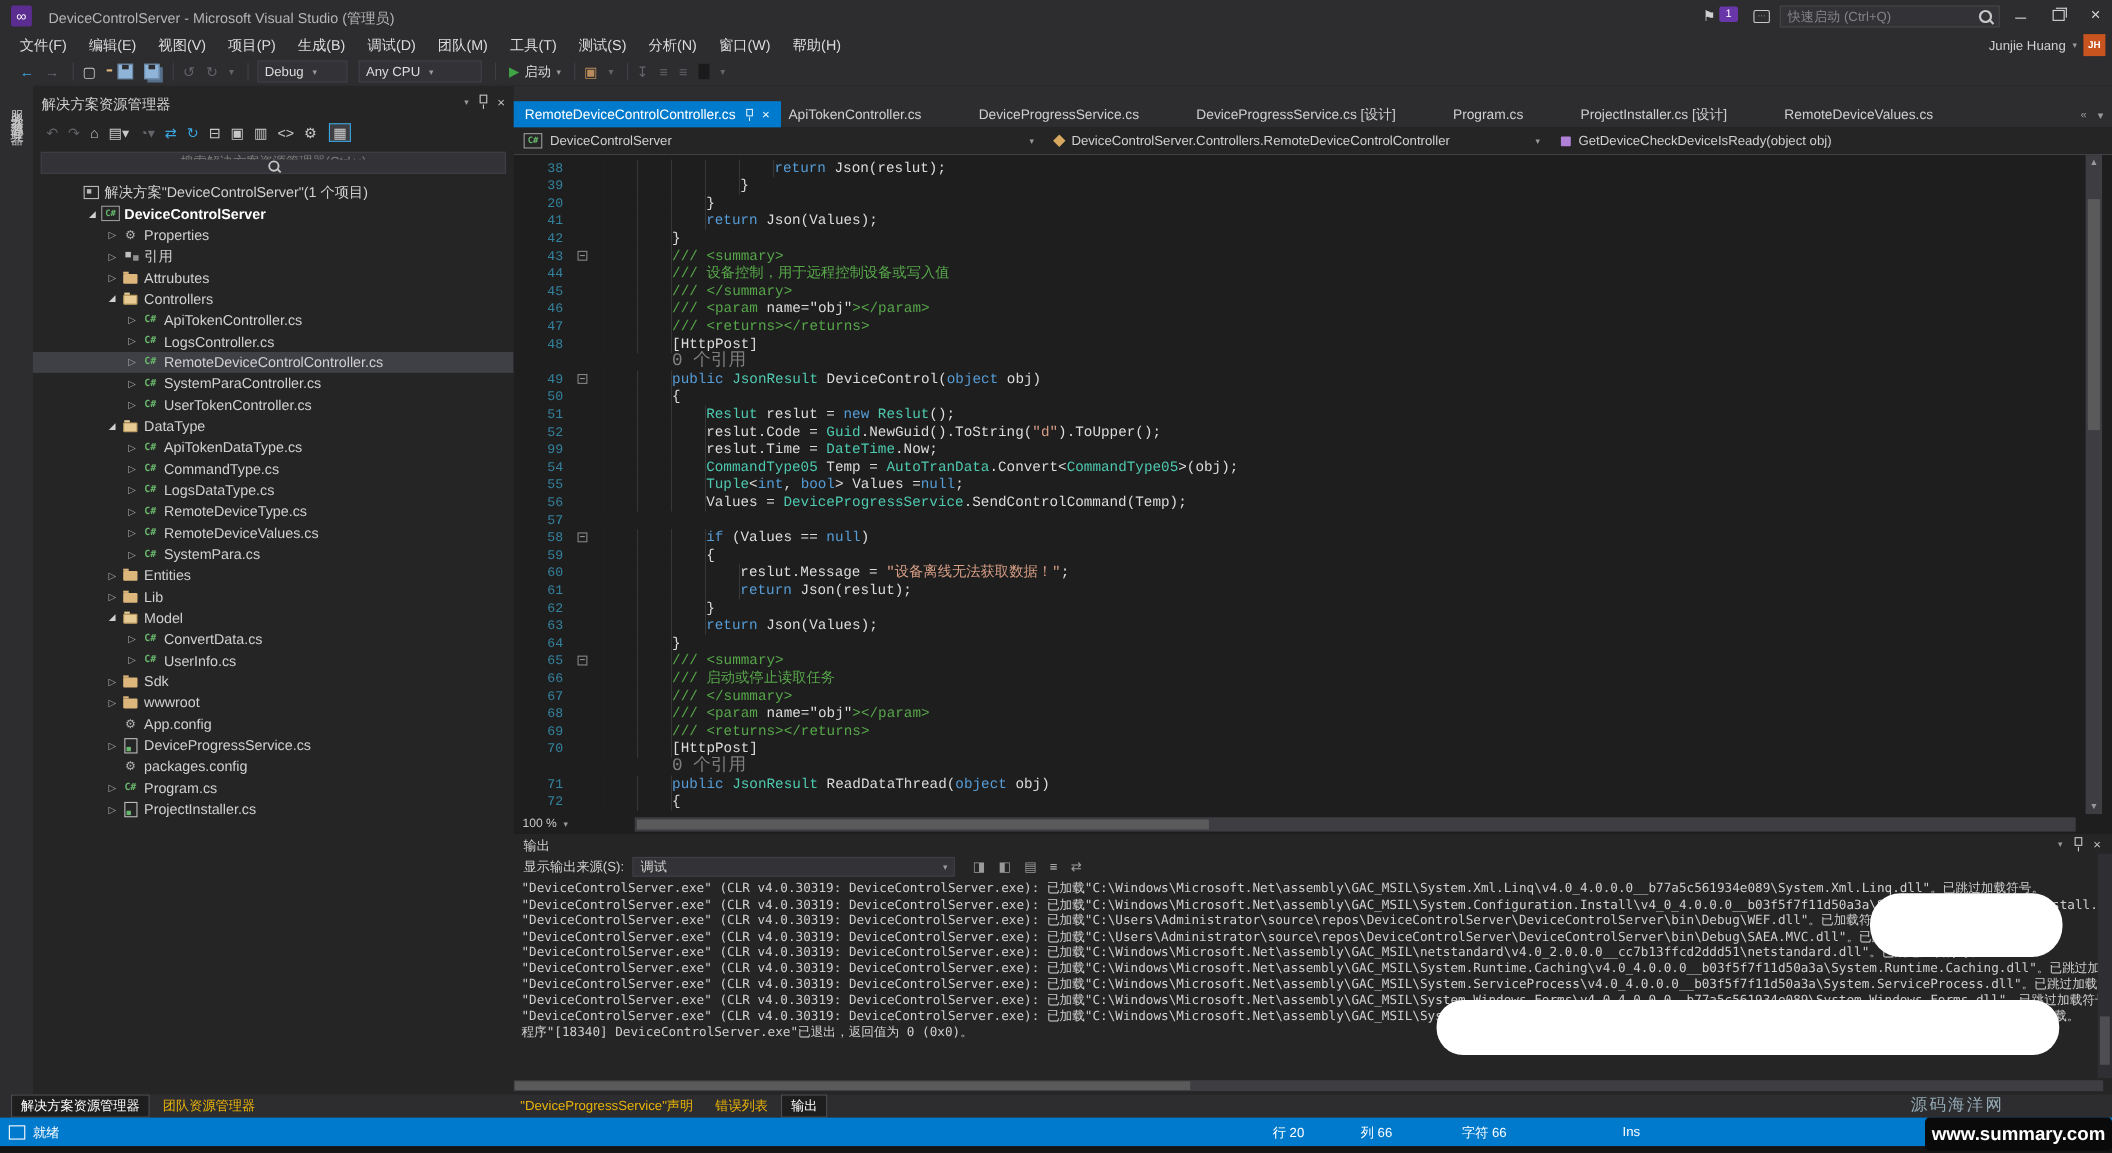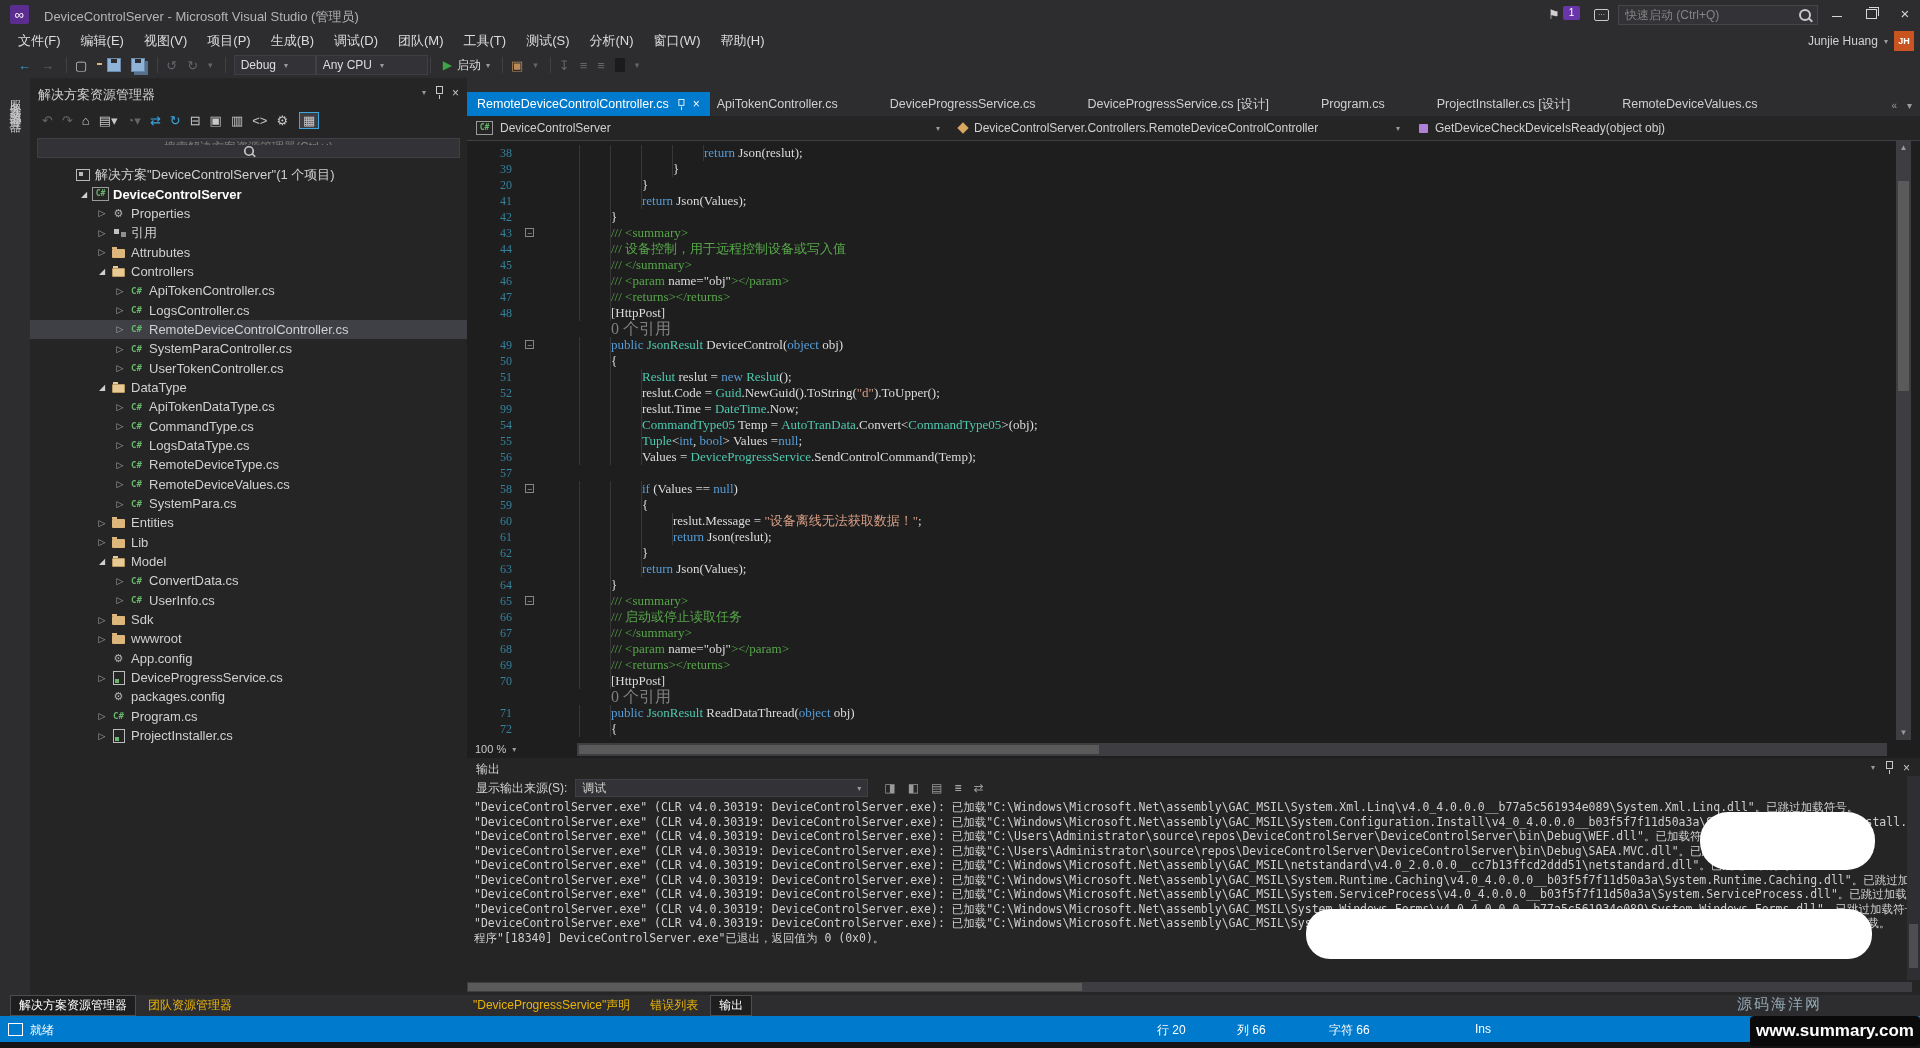--- a/index.html
+++ b/index.html
@@ -39,21 +39,21 @@
   .avatar{width:20px;height:20px;background:#c9541f;color:#fff;font-size:9px;font-weight:bold;
           text-align:center;line-height:20px;}
 
   
   .toolbar{left:0;top:52px;width:1920px;height:26px;background:#2d2d30;display:flex;align-items:center;padding-left:18px;box-sizing:border-box;}
   .tbi{font-size:13px;margin-right:10px;color:#c8c8c8;}
   .tbi.dim{color:#64646a;}
   .tbi.blue{color:#3ba7e0;}
   .tbsep{width:1px;height:16px;background:#3f3f46;margin:0 8px 0 2px;}
   .tb-dd{height:20px;background:#333337;border:1px solid #3f3f46;display:flex;align-items:center;
-         padding:0 6px;box-sizing:border-box;font-size:12px;color:#dcdcdc;margin-right:0;}
+         padding:0 6px;box-sizing:border-box;font-size:12px;color:#dcdcdc;margin-right:10px;}
   .tb-dd .caret{margin-left:8px;}
   .floppy{width:12px;height:12px;background:#8fb4d8;border:1px solid #6a88a8;position:relative;margin-right:10px;}
   .floppy::before{content:"";position:absolute;left:3px;top:0;width:6px;height:4px;background:#2d2d30;}
   .start-btn{display:flex;align-items:center;gap:5px;margin:0 10px 0 4px;}
   .start-tri{color:#3fa447;font-size:12px;}
   .start-label{font-size:12px;color:#dcdcdc;}
 
   
   .leftdock{left:0;top:78px;width:30px;height:917px;background:#2d2d30;}
   .vtext{writing-mode:vertical-rl;font-size:12px;color:#c8c8c8;margin:12px auto 0;letter-spacing:3px;
@@ -109,21 +109,21 @@
   .breadcrumb{position:absolute;left:0;top:38px;width:1453px;height:25px;background:#252526;
               border-bottom:1px solid #3f3f46;display:flex;box-sizing:border-box;}
   .bz{display:flex;align-items:center;gap:7px;padding-left:9px;box-sizing:border-box;}
   .bz1{width:483px;} .bz2{width:460px;} .bz3{flex:1;}
   .bz-label{font-size:12px;color:#d0d0d0;white-space:nowrap;overflow:hidden;}
   .bz .caret{margin-left:auto;margin-right:10px;}
   .ic-class{width:8px;height:8px;background:#d7a85f;transform:rotate(45deg);}
   .ic-method{width:9px;height:9px;background:#b180d7;border-radius:1px;}
 
   .code{position:absolute;left:0;top:63px;width:1453px;height:599px;padding-top:4px;
-        font-family:Liberation Serif, serif;font-size:13px;overflow:hidden;}
+        font-family:Liberation Mono, monospace;font-size:13px;overflow:hidden;}
   .crow{height:16px;line-height:16px;display:flex;white-space:pre;}
   .lnum{width:49px;flex:none;text-align:right;color:#35829e;font-size:12px;padding-right:4px;box-sizing:border-box;}
   .fold{width:26px;flex:none;position:relative;}
   .fbox{position:absolute;left:9px;top:3px;width:9px;height:9px;border:1px solid #858585;color:#c8c8c8;
         font-size:9px;line-height:8px;text-align:center;box-sizing:border-box;}
   .ctext{padding-left:7px;display:flex;}
   .ind{display:inline-block;height:16px;flex:none;
        background:repeating-linear-gradient(to right,transparent 0 30px,#373737 30px 31px);}
   .k{color:#569cd6;} .t{color:#4ec9b0;} .s{color:#d69d85;} .c{color:#57a64a;} .d{color:#dcdcdc;}
   .codelens{height:16px;line-height:15px;font-size:16px;color:#7f7f7f;}

